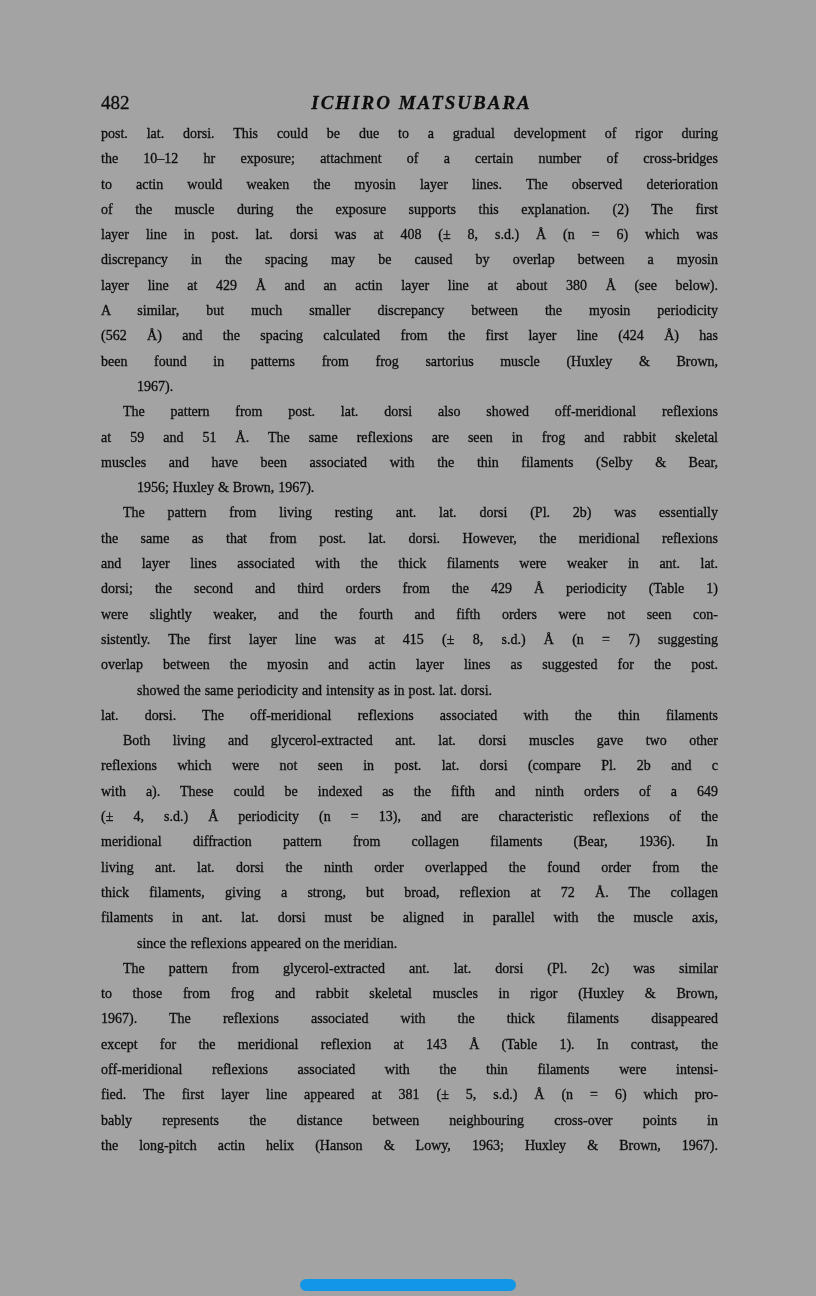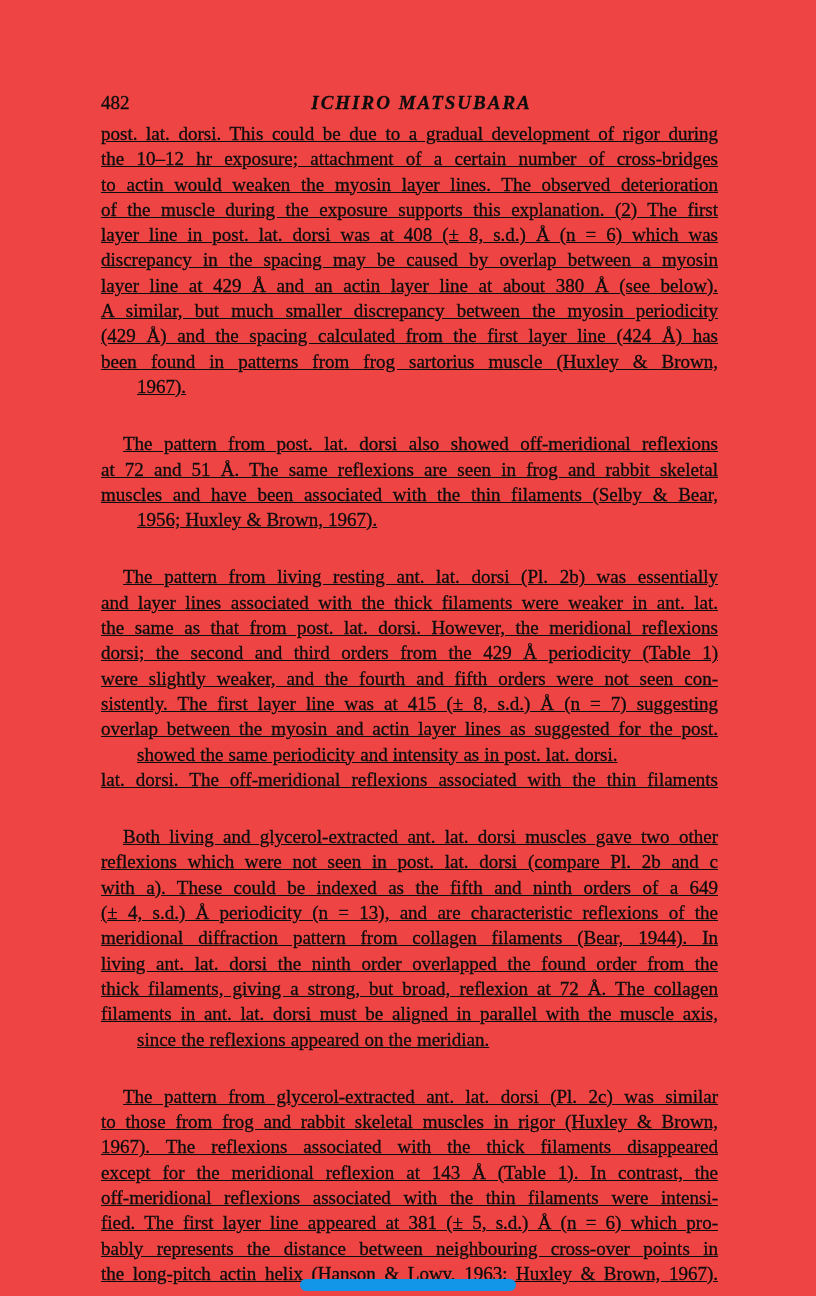--- a/index.html
+++ b/index.html
@@ -4,21 +4,21 @@
 <style>
   html, body {
     margin: 0;
     padding: 0;
     background: #ffffff;
   }
   .page {
     position: relative;
     width: 816px;
     height: 1296px;
-    background: #ef4444;
+    background: #a3a3a3;
     overflow: hidden;
     font-family: "Liberation Serif", "DejaVu Serif", serif;
     color: #0d0d0d;
     -webkit-text-stroke: 0.3px #0d0d0d;
   }
   .page-header {
     position: absolute;
     left: 101px;
     top: 90px;
     width: 617px;
@@ -46,35 +46,33 @@
     position: absolute;
     left: 101px;
     top: 121px;
     width: 617px;
   }
   .paragraph {
     margin: 0;
     padding: 0;
   }
   .line {
-    font-size: 19px;
+    font-size: 14px;
     line-height: 25.3px;
     text-align: justify;
     text-align-last: justify;
     white-space: normal;
     word-spacing: 0.4px;
-    text-decoration: underline;
   }
   .line.last {
     text-align-last: left;
     margin-left: 36px;
   }
   .paragraph.indented .line:first-child {
     text-indent: 22px;
-    margin-top: 32px;
   }
   .bottom-bar {
     position: absolute;
     left: 50%;
     transform: translateX(-50%);
     bottom: 5px;
     width: 216px;
     height: 12px;
     border-radius: 6px;
   }
@@ -92,47 +90,47 @@
   <div class="text-block">
       <div class="paragraph">
         <div class="line">post. lat. dorsi. This could be due to a gradual development of rigor during</div>
         <div class="line">the 10–12 hr exposure; attachment of a certain number of cross-bridges</div>
         <div class="line">to actin would weaken the myosin layer lines. The observed deterioration</div>
         <div class="line">of the muscle during the exposure supports this explanation. (2) The first</div>
         <div class="line">layer line in post. lat. dorsi was at 408 (± 8, s.d.) Å (n = 6) which was</div>
         <div class="line">discrepancy in the spacing may be caused by overlap between a myosin</div>
         <div class="line">layer line at 429 Å and an actin layer line at about 380 Å (see below).</div>
         <div class="line">A similar, but much smaller discrepancy between the myosin periodicity</div>
-        <div class="line">(429 Å) and the spacing calculated from the first layer line (424 Å) has</div>
+        <div class="line">(562 Å) and the spacing calculated from the first layer line (424 Å) has</div>
         <div class="line">been found in patterns from frog sartorius muscle (Huxley &amp; Brown,</div>
         <div class="line last">1967).</div>
       </div>
       <div class="paragraph indented">
         <div class="line">The pattern from post. lat. dorsi also showed off-meridional reflexions</div>
-        <div class="line">at 72 and 51 Å. The same reflexions are seen in frog and rabbit skeletal</div>
+        <div class="line">at 59 and 51 Å. The same reflexions are seen in frog and rabbit skeletal</div>
         <div class="line">muscles and have been associated with the thin filaments (Selby &amp; Bear,</div>
         <div class="line last">1956; Huxley &amp; Brown, 1967).</div>
       </div>
       <div class="paragraph indented">
         <div class="line">The pattern from living resting ant. lat. dorsi (Pl. 2b) was essentially</div>
+        <div class="line">the same as that from post. lat. dorsi. However, the meridional reflexions</div>
         <div class="line">and layer lines associated with the thick filaments were weaker in ant. lat.</div>
-        <div class="line">the same as that from post. lat. dorsi. However, the meridional reflexions</div>
         <div class="line">dorsi; the second and third orders from the 429 Å periodicity (Table 1)</div>
         <div class="line">were slightly weaker, and the fourth and fifth orders were not seen con-</div>
         <div class="line">sistently. The first layer line was at 415 (± 8, s.d.) Å (n = 7) suggesting</div>
         <div class="line">overlap between the myosin and actin layer lines as suggested for the post.</div>
         <div class="line last">showed the same periodicity and intensity as in post. lat. dorsi.</div>
         <div class="line">lat. dorsi. The off-meridional reflexions associated with the thin filaments</div>
       </div>
       <div class="paragraph indented">
         <div class="line">Both living and glycerol-extracted ant. lat. dorsi muscles gave two other</div>
         <div class="line">reflexions which were not seen in post. lat. dorsi (compare Pl. 2b and c</div>
         <div class="line">with a). These could be indexed as the fifth and ninth orders of a 649</div>
         <div class="line">(± 4, s.d.) Å periodicity (n = 13), and are characteristic reflexions of the</div>
-        <div class="line">meridional diffraction pattern from collagen filaments (Bear, 1944). In</div>
+        <div class="line">meridional diffraction pattern from collagen filaments (Bear, 1936). In</div>
         <div class="line">living ant. lat. dorsi the ninth order overlapped the found order from the</div>
         <div class="line">thick filaments, giving a strong, but broad, reflexion at 72 Å. The collagen</div>
         <div class="line">filaments in ant. lat. dorsi must be aligned in parallel with the muscle axis,</div>
         <div class="line last">since the reflexions appeared on the meridian.</div>
       </div>
       <div class="paragraph indented">
         <div class="line">The pattern from glycerol-extracted ant. lat. dorsi (Pl. 2c) was similar</div>
         <div class="line">to those from frog and rabbit skeletal muscles in rigor (Huxley &amp; Brown,</div>
         <div class="line">1967). The reflexions associated with the thick filaments disappeared</div>
         <div class="line">except for the meridional reflexion at 143 Å (Table 1). In contrast, the</div>

